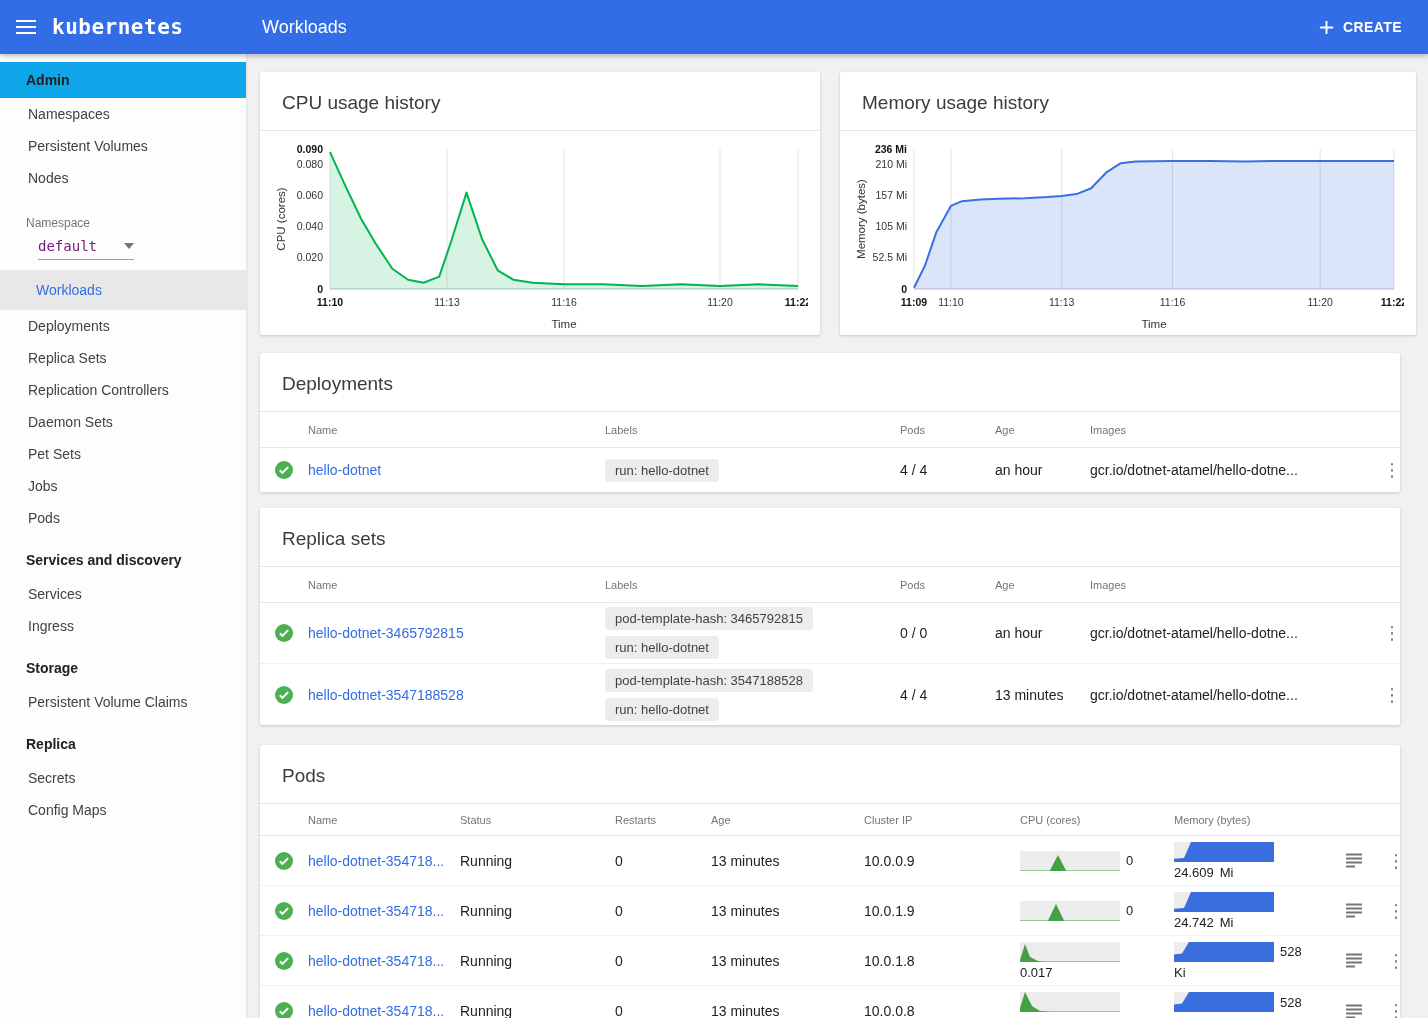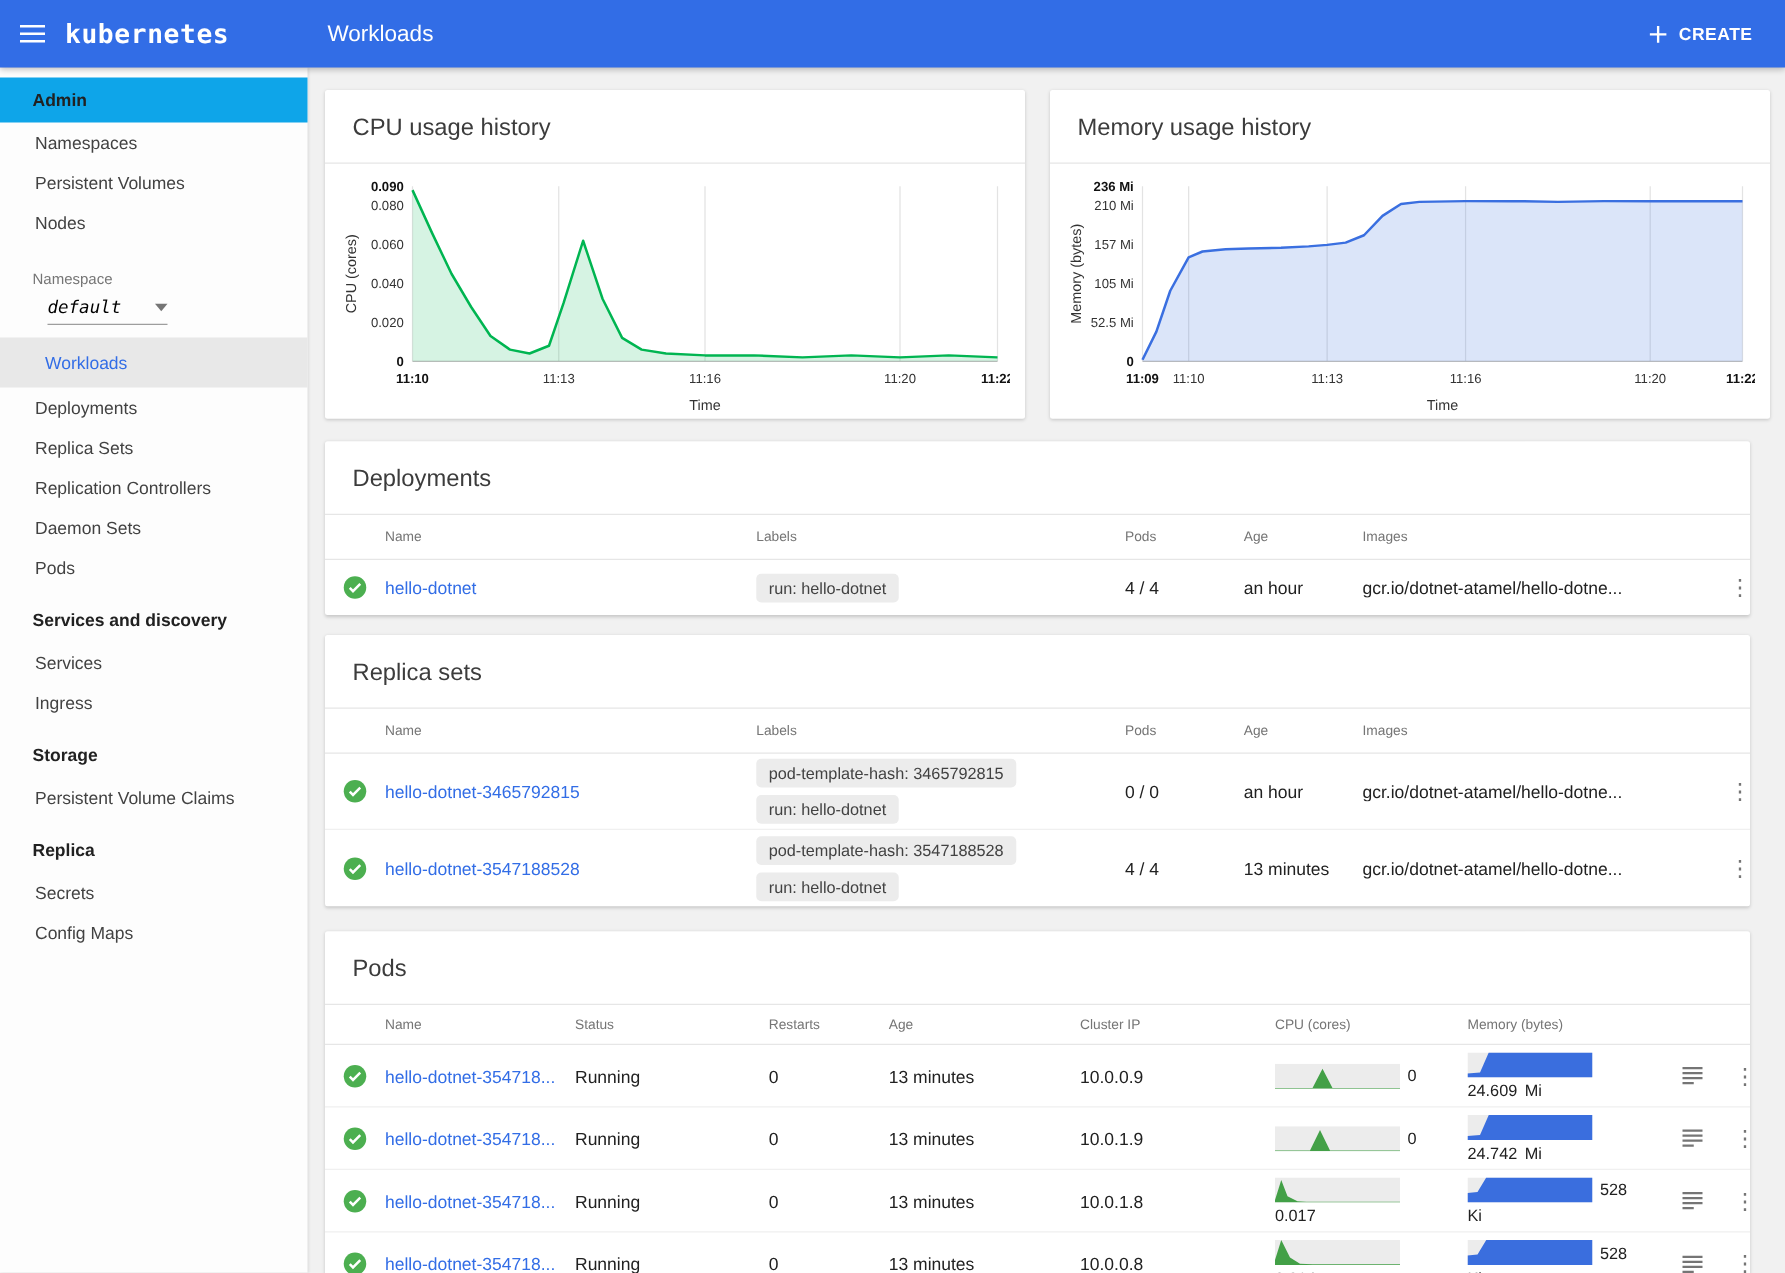--- a/index.html
+++ b/index.html
@@ -20,21 +20,21 @@
              box-shadow:1px 0 2px rgba(0,0,0,.08); padding:8px 0 0; z-index:10; }
   .nav-item { height:32px; line-height:32px; padding-left:28px; font-size:14px; color:#424242; cursor:pointer;
               white-space:nowrap; }
   .nav-header { padding-left:26px; font-weight:bold; color:#212121; height:36px; line-height:36px; }
   .nav-group-header { padding-left:26px; font-weight:bold; color:#212121; height:36px; line-height:36px; margin-top:8px; }
   .selected-gray { background:#0ea5e9; }
   .nav-workloads { padding-left:36px; height:40px; line-height:40px; color:#326de6; background:#e8e8e8; margin-top:10px; }
   .ns-label { padding-left:26px; margin-top:18px; font-size:12px; color:#757575; height:22px; line-height:22px; }
   .ns-select { margin:4px 0 4px 38px; width:96px; display:flex; align-items:center; justify-content:space-between;
                border-bottom:1px solid #9e9e9e; padding-bottom:5px; cursor:pointer; }
-  .ns-value { font-family:"DejaVu Sans Mono", monospace; font-size:14px; color:#000000;font-style:italic; }
+  .ns-value { font-family:"DejaVu Sans Mono", monospace; font-size:14px; color:#701a75; }
   .caret { width:0; height:0; border-left:5px solid transparent; border-right:5px solid transparent; border-top:6px solid #757575; }
 
   
   .main { position:absolute; top:54px; left:246px; width:1182px; height:964px; padding:18px 28px 0 14px; }
   .card { background:#fff; box-shadow:0 1px 3px rgba(0,0,0,.18); border-radius:2px; }
   .card-title { font-size:19px; color:#3c3c3c; padding:20px 22px 16px; border-bottom:1px solid #e6e6e6; }
 
   .charts-row { display:flex; gap:20px; }
   .chart-card-cpu { width:560px; }
   .chart-card-mem { flex:1; }
@@ -101,20 +101,22 @@
   <div class="ns-select">
     <span class="ns-value">default</span>
     <span class="caret"></span>
   </div>
 
   <div class="nav-workloads">Workloads</div>
   <div class="nav-item">Deployments</div>
   <div class="nav-item">Replica Sets</div>
   <div class="nav-item">Replication Controllers</div>
   <div class="nav-item">Daemon Sets</div>
+  <div class="nav-item">Pet Sets</div>
+  <div class="nav-item">Jobs</div>
   <div class="nav-item">Pods</div>
 
   <div class="nav-group-header">Services and discovery</div>
   <div class="nav-item">Services</div>
   <div class="nav-item">Ingress</div>
 
   <div class="nav-group-header">Storage</div>
   <div class="nav-item">Persistent Volume Claims</div>
 
   <div class="nav-group-header">Replica</div>

